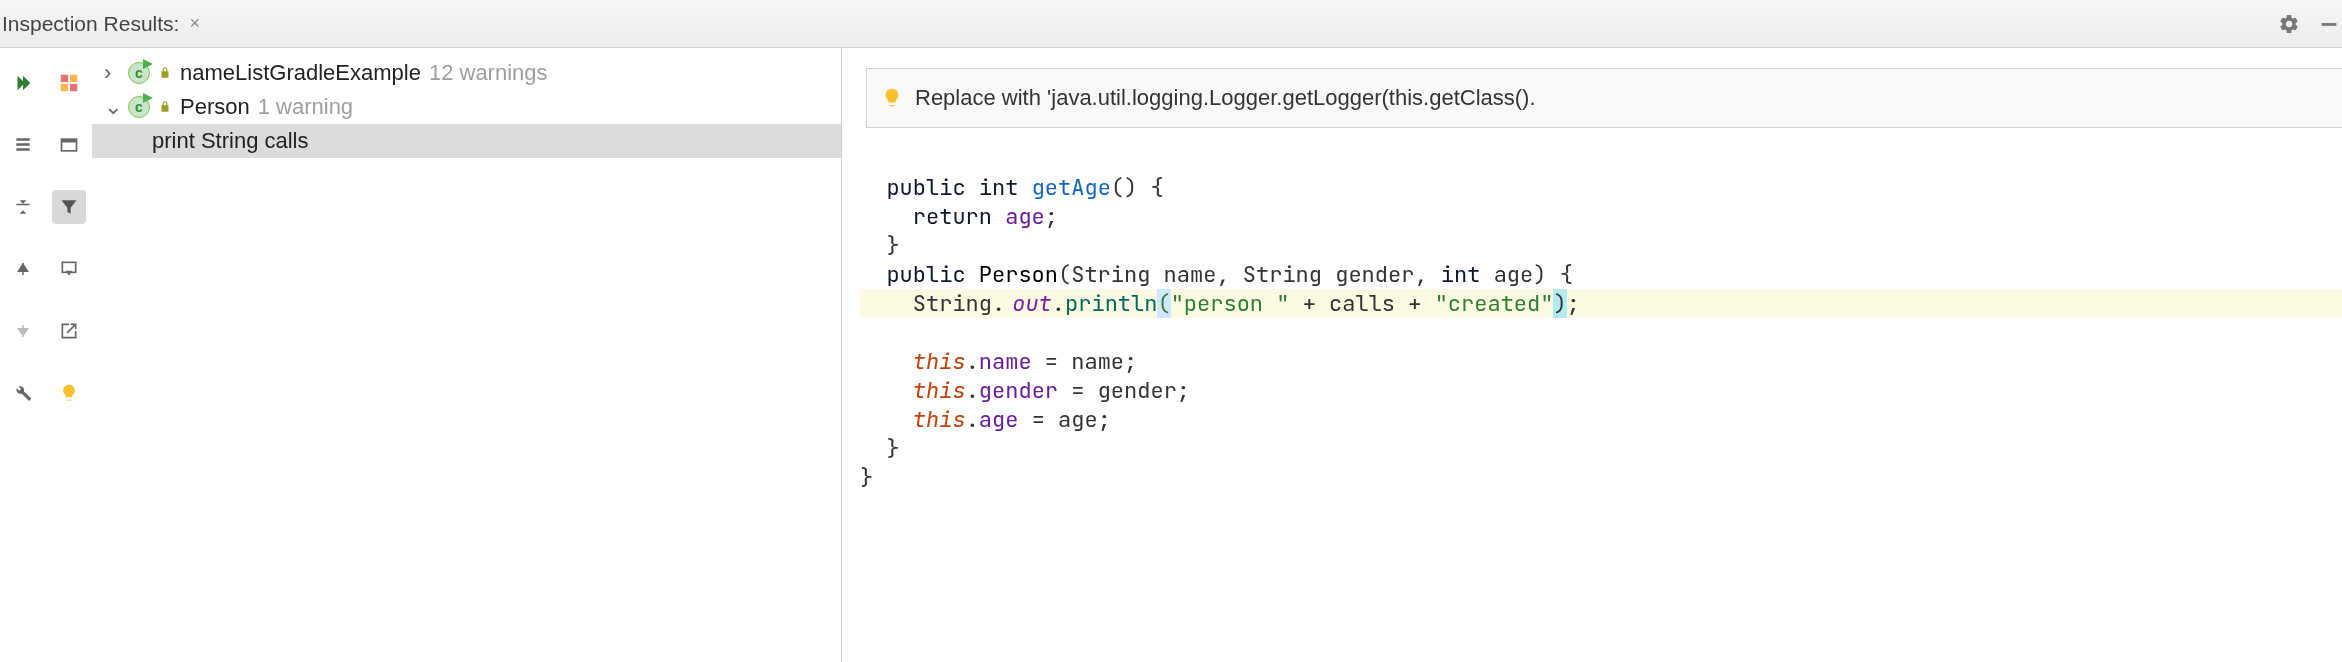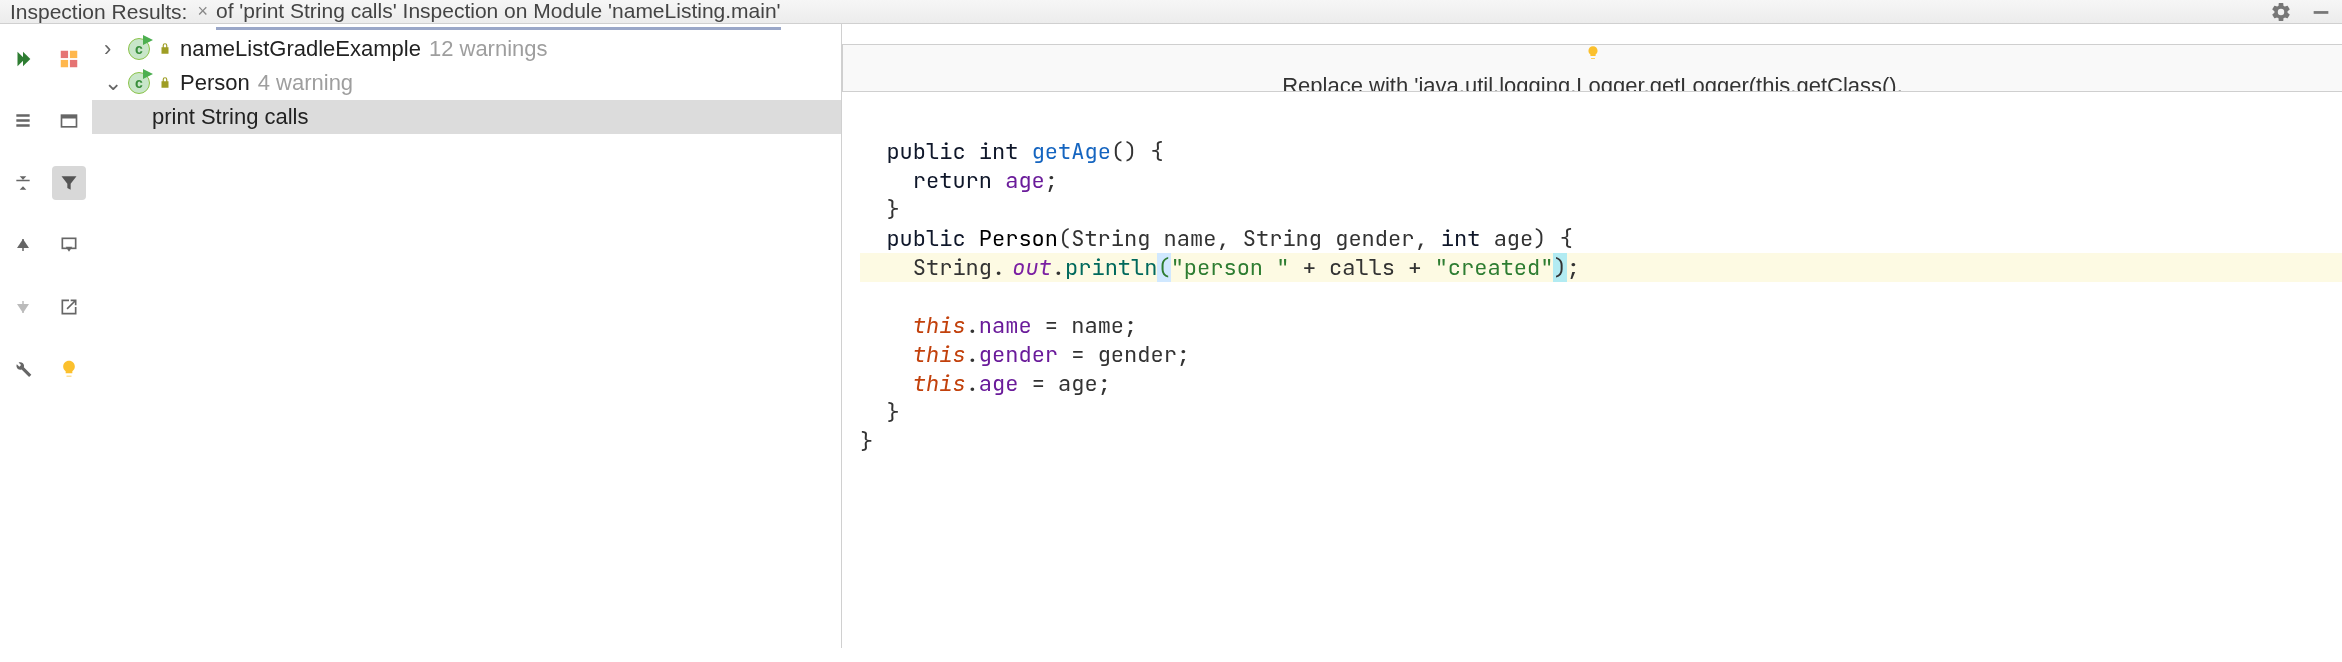--- a/index.html
+++ b/index.html
@@ -1,18 +1,18 @@
 <!DOCTYPE html>
 <html><head>
 <meta charset="utf-8">
 <style>
 * { box-sizing: border-box; margin: 0; padding: 0; }
 body { font-family: -apple-system, "Segoe UI", Arial, sans-serif; font-size: 20px; color: #333; background: #fff; width: 2342px; height: 662px; overflow: hidden; }
 
-.header { height: 24px; background: linear-gradient(#f6f6f6,#ececec); border-bottom: 1px solid #d0d0d0; display: flex; align-items: center; padding: 0 10px; }
+.header { height: 48px; background: linear-gradient(#f6f6f6,#ececec); border-bottom: 1px solid #d0d0d0; display: flex; align-items: center; padding: 0 2px; }
 .header-title { color: #444; font-size: 21px; }
 .tab-close { margin: 0 8px 0 10px; color: #888; font-size: 18px; cursor: pointer; }
 .tab-name { color: #444; font-size: 21px; border-bottom: 3px solid #9aa7c8; padding-bottom: 4px; margin-bottom: -6px; }
 .header-spacer { flex: 1; }
 .gear-icon, .minimize-icon { width: 22px; height: 22px; margin-left: 18px; cursor: pointer; }
 
 .body { display: flex; height: calc(100% - 38px); }
 
 .toolbar-col { width: 46px; display: flex; flex-direction: column; align-items: center; padding-top: 18px; gap: 28px; }
 .toolbar-col.second { width: 46px; }
@@ -24,21 +24,21 @@
 .tree-row.selected { background: #dcdcdc; }
 .chev { width: 16px; display: inline-block; color: #666; }
 .class-icon { width: 22px; height: 22px; border-radius: 50%; background: #c8e6c9; border: 1px solid #8bc34a; display: inline-flex; align-items: center; justify-content: center; font-size: 14px; color: #388e3c; font-weight: bold; position: relative; }
 .class-icon::after { content: ""; position: absolute; right: -4px; top: -4px; width: 10px; height: 10px; background: #4caf50; clip-path: polygon(0 0,100% 50%,0 100%); }
 .lock-icon { width: 14px; height: 14px; }
 .node-name { color: #222; }
 .warning-count { color: #9e9e9e; }
 .indent1 { padding-left: 60px; }
 
 .code-panel { flex: 1; display: flex; flex-direction: column; padding: 20px 0 0 0; }
-.suggest-bar { margin: 0 0 16px 0; height: 48px; border: 1px solid #cfcfcf; border-right: none; background: #f9f9f9; display: flex; align-items: center; padding: 0 14px; gap: 12px; font-size: 22px; cursor: pointer; flex-direction: column; }
+.suggest-bar { margin: 0 0 16px 24px; height: 60px; border: 1px solid #cfcfcf; border-right: none; background: #f9f9f9; display: flex; align-items: center; padding: 0 14px; gap: 12px; font-size: 22px; cursor: pointer; }
 .bulb { width: 22px; height: 22px; }
 .suggest-text { white-space: nowrap; overflow: hidden; }
 
 .code-area { flex: 1; font-family: "JetBrains Mono", Menlo, Consolas, monospace; font-size: 22px; line-height: 29px; padding-left: 18px; white-space: pre; }
 .hl-line { background: #fdfae3; display: block; }
 .kw { color: #0f172a; }
 .fn { color: #1565c0; }
 .id-out { color: #7b1fa2; font-style: italic; margin-left: 7px; }
 .call { color: #00695c; }
 .str { color: #2e7d32; }
@@ -47,21 +47,20 @@
 .this-kw { color: #c2410c; font-style: italic; }
 .field { color: #6a1b9a; }
 .type { color: #000; }
 </style>
 </head>
 <body>
 
 <div class="header">
   <span class="header-title">Inspection Results:</span>
   <span class="tab-close">×</span>
-  <span class="tab-name">of 'print String calls' Inspection on Module 'nameListing.main'</span>
   <span class="header-spacer"></span>
   <svg class="gear-icon" viewBox="0 0 24 24">
       <path fill="#777" d="M19.14,12.94a7,7,0,0,0,.05-.94,7,7,0,0,0-.05-.94l2.11-1.65a.5.5,0,0,0,.12-.63l-2-3.46a.5.5,0,0,0-.6-.22l-2.49,1a7.13,7.13,0,0,0-1.62-.94L14.5,2.5a.5.5,0,0,0-.5-.42h-4a.5.5,0,0,0-.5.42L9.34,5.16a7.13,7.13,0,0,0-1.62.94l-2.49-1a.5.5,0,0,0-.6.22l-2,3.46a.5.5,0,0,0,.12.63L4.86,11.06a7,7,0,0,0-.05.94,7,7,0,0,0,.05.94L2.75,14.59a.5.5,0,0,0-.12.63l2,3.46a.5.5,0,0,0,.6.22l2.49-1a7.13,7.13,0,0,0,1.62.94l.16,2.66a.5.5,0,0,0,.5.42h4a.5.5,0,0,0,.5-.42l.16-2.66a7.13,7.13,0,0,0,1.62-.94l2.49,1a.5.5,0,0,0,.6-.22l2-3.46a.5.5,0,0,0-.12-.63ZM12,15.5A3.5,3.5,0,1,1,15.5,12,3.5,3.5,0,0,1,12,15.5Z"></path>
     </svg>
   <svg class="minimize-icon" viewBox="0 0 24 24">
       <rect x="4" y="11" width="16" height="3" fill="#777"></rect>
     </svg>
 </div>
 
 <div class="body">
@@ -149,21 +148,21 @@
       <span class="node-name">nameListGradleExample</span>
       <span class="warning-count">12 warnings</span>
     </div>
     <div class="tree-row">
       <span class="chev">⌄</span>
       <span class="class-icon">c</span>
       <svg class="lock-icon" viewBox="0 0 24 24">
           <path fill="#9e9d24" d="M12 2a4 4 0 0 0-4 4v3H6v11h12V9h-2V6a4 4 0 0 0-4-4zm0 2a2 2 0 0 1 2 2v3h-4V6a2 2 0 0 1 2-2z"></path>
         </svg>
       <span class="node-name">Person</span>
-      <span class="warning-count">4 warning</span>
+      <span class="warning-count">1 warning</span>
     </div>
     <div class="tree-row indent1 selected">
       <span class="node-name">print String calls</span>
     </div>
   </div>
 
   <div class="code-panel">
     <div class="suggest-bar">
       <svg class="bulb" viewBox="0 0 24 24">
           <path fill="#fbc02d" d="M9 21h6v-1H9v1zm3-19C8 2 5 5 5 9c0 2.4 1.2 4.5 3 5.7V17h8v-2.3c1.8-1.2 3-3.3 3-5.7 0-4-3-7-7-7z"></path>

